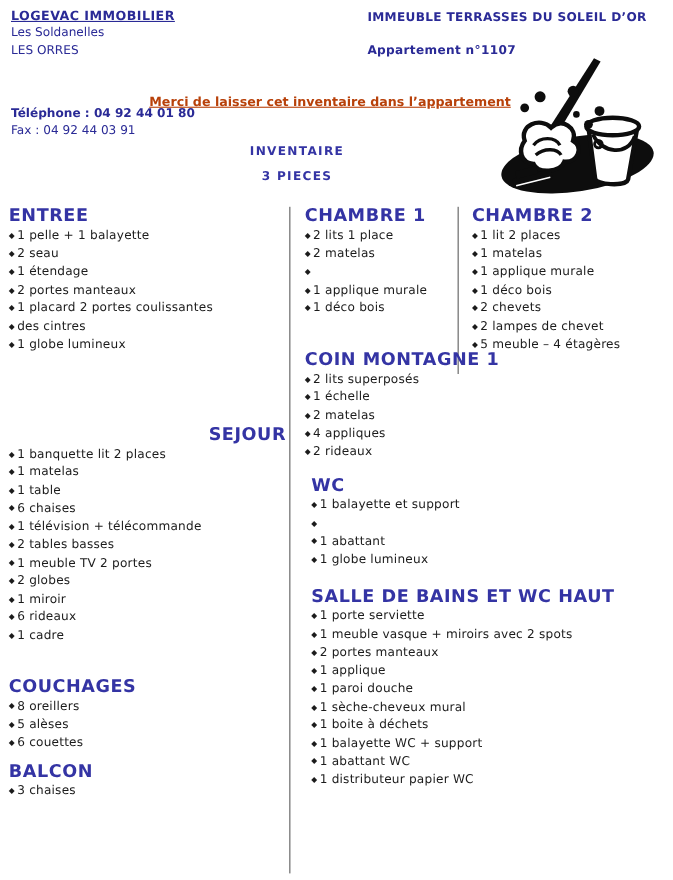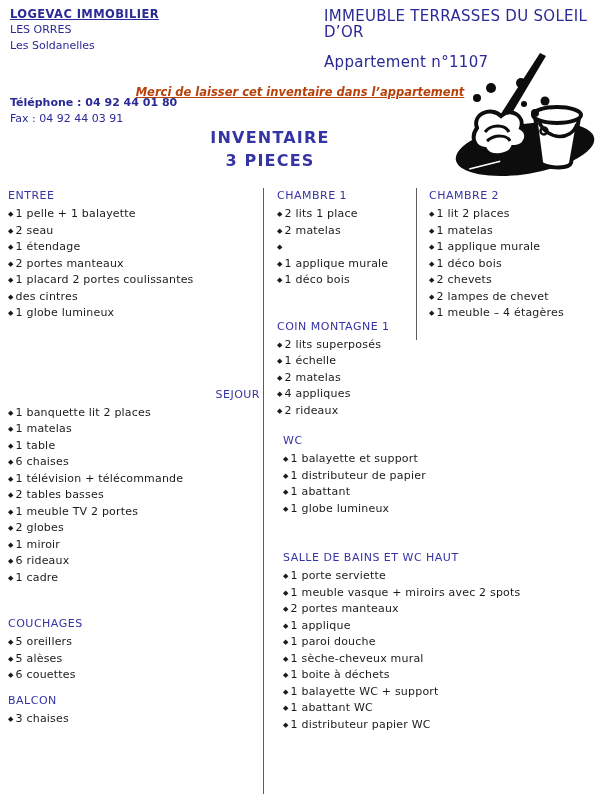--- a/index.html
+++ b/index.html
@@ -4,56 +4,56 @@
 <style>
   html,body{margin:0;padding:0;}
   body{
     width:612px;height:800px;background:#ffffff;position:relative;
     font-family:"DejaVu Sans", sans-serif;color:#1b1b1b;overflow:hidden;
   }
   
   .hdr-left{position:absolute;left:10px;top:6px;font-size:11px;line-height:16px;color:#2a2a96;}
   .agency-name{font-weight:bold;text-decoration:underline;font-size:11.5px;letter-spacing:.4px;}
   .bold-line{font-weight:bold;margin-top:41px;}
-  .hdr-right{position:absolute;left:324px;top:8px;font-size:15px;line-height:16px;color:#2a2a96;font-weight:normal;letter-spacing:.3px;}
+  .hdr-right{position:absolute;left:334px;top:8px;font-size:11px;line-height:16px;color:#2a2a96;font-weight:bold;letter-spacing:.3px;}
   .apartment{margin-top:14px;}
   
   .notice{position:absolute;left:0;top:84px;width:600px;text-align:center;
-    color:#b8410a;font-size:11.5px;font-weight:bold;font-style:italic;line-height:17px;}
+    color:#b8410a;font-size:11.5px;font-weight:bold;line-height:17px;}
   .notice .u{text-decoration:underline;}
   
   .doc-title{position:absolute;left:0;top:127px;width:540px;text-align:center;
-    color:#3434a4;font-weight:bold;font-size:16px;letter-spacing:1.2px;line-height:22.5px;}
+    color:#3434a4;font-weight:bold;font-size:11px;letter-spacing:1.2px;line-height:22.5px;}
   
   .clipart{position:absolute;left:447px;top:52px;width:163px;height:126px;}
   
   .col{position:absolute;top:186px;}
   .col1{left:8px;width:252px;}
   .col2{left:277px;width:230px;}
   .col3{left:429px;width:180px;}
   .vline{position:absolute;width:1px;background:#5c5c5c;}
   .vline1{left:263px;top:188px;height:606px;}
   .vline2{left:416px;top:188px;height:152px;}
-  .section-title{color:#3434a4;font-weight:normal;font-size:11px;line-height:20px;letter-spacing:.5px;white-space:nowrap;}
+  .section-title{color:#3434a4;font-weight:bold;font-size:16px;line-height:20px;letter-spacing:.5px;white-space:nowrap;}
   .item{font-size:11px;line-height:16.5px;color:#1b1b1b;display:flex;align-items:center;white-space:nowrap;letter-spacing:.2px;}
   .blt{font-size:7px;margin-right:2px;color:#1b1b1b;flex:0 0 auto;}
   .sec-sejour{margin-top:63px;text-align:right;}
   .sec-couchages{margin-top:28px;}
   .sec-balcon{margin-top:7px;}
   .sec-coin{margin-top:28px;}
   .sec-wc{margin-top:12px;padding-left:6px;}
-  .sec-sdb{margin-top:31px;padding-left:6px;}
+  .sec-sdb{margin-top:15px;padding-left:6px;}
 </style>
 </head>
 <body>
 
 <div class="hdr-left">
   <div class="agency-name">LOGEVAC IMMOBILIER</div>
+  <div>Les Soldanelles</div>
   <div>LES ORRES</div>
-  <div>Les Soldanelles</div>
   <div class="bold-line">Téléphone : 04 92 44 01 80</div>
   <div>Fax : 04 92 44 03 91</div>
 </div>
 
 <div class="hdr-right">
   <div>IMMEUBLE TERRASSES DU SOLEIL D’OR</div>
   <div class="apartment">Appartement n°1107</div>
 </div>
 
 <div class="clipart">
@@ -169,21 +169,21 @@
       </div>
     <div class="item">
         <span class="blt">◆</span>
         <span>1 cadre</span>
       </div>
   </div>
   <div class="sec-couchages">
     <div class="section-title">COUCHAGES</div>
     <div class="item">
         <span class="blt">◆</span>
-        <span>5 oreillers</span>
+        <span>8 oreillers</span>
       </div>
     <div class="item">
         <span class="blt">◆</span>
         <span>5 alèses</span>
       </div>
     <div class="item">
         <span class="blt">◆</span>
         <span>6 couettes</span>
       </div>
   </div>
@@ -243,21 +243,20 @@
       </div>
   </div>
   <div class="sec-wc">
     <div class="section-title">WC</div>
     <div class="item">
         <span class="blt">◆</span>
         <span>1 balayette et support</span>
       </div>
     <div class="item">
         <span class="blt">◆</span>
-        <span>1 distributeur de papier</span>
       </div>
     <div class="item">
         <span class="blt">◆</span>
         <span>1 abattant</span>
       </div>
     <div class="item">
         <span class="blt">◆</span>
         <span>1 globe lumineux</span>
       </div>
   </div>
@@ -328,16 +327,16 @@
     <div class="item">
         <span class="blt">◆</span>
         <span>2 chevets</span>
       </div>
     <div class="item">
         <span class="blt">◆</span>
         <span>2 lampes de chevet</span>
       </div>
     <div class="item">
         <span class="blt">◆</span>
-        <span>1 meuble – 4 étagères</span>
+        <span>5 meuble – 4 étagères</span>
       </div>
   </div>
 </div>
 
 </body></html>

